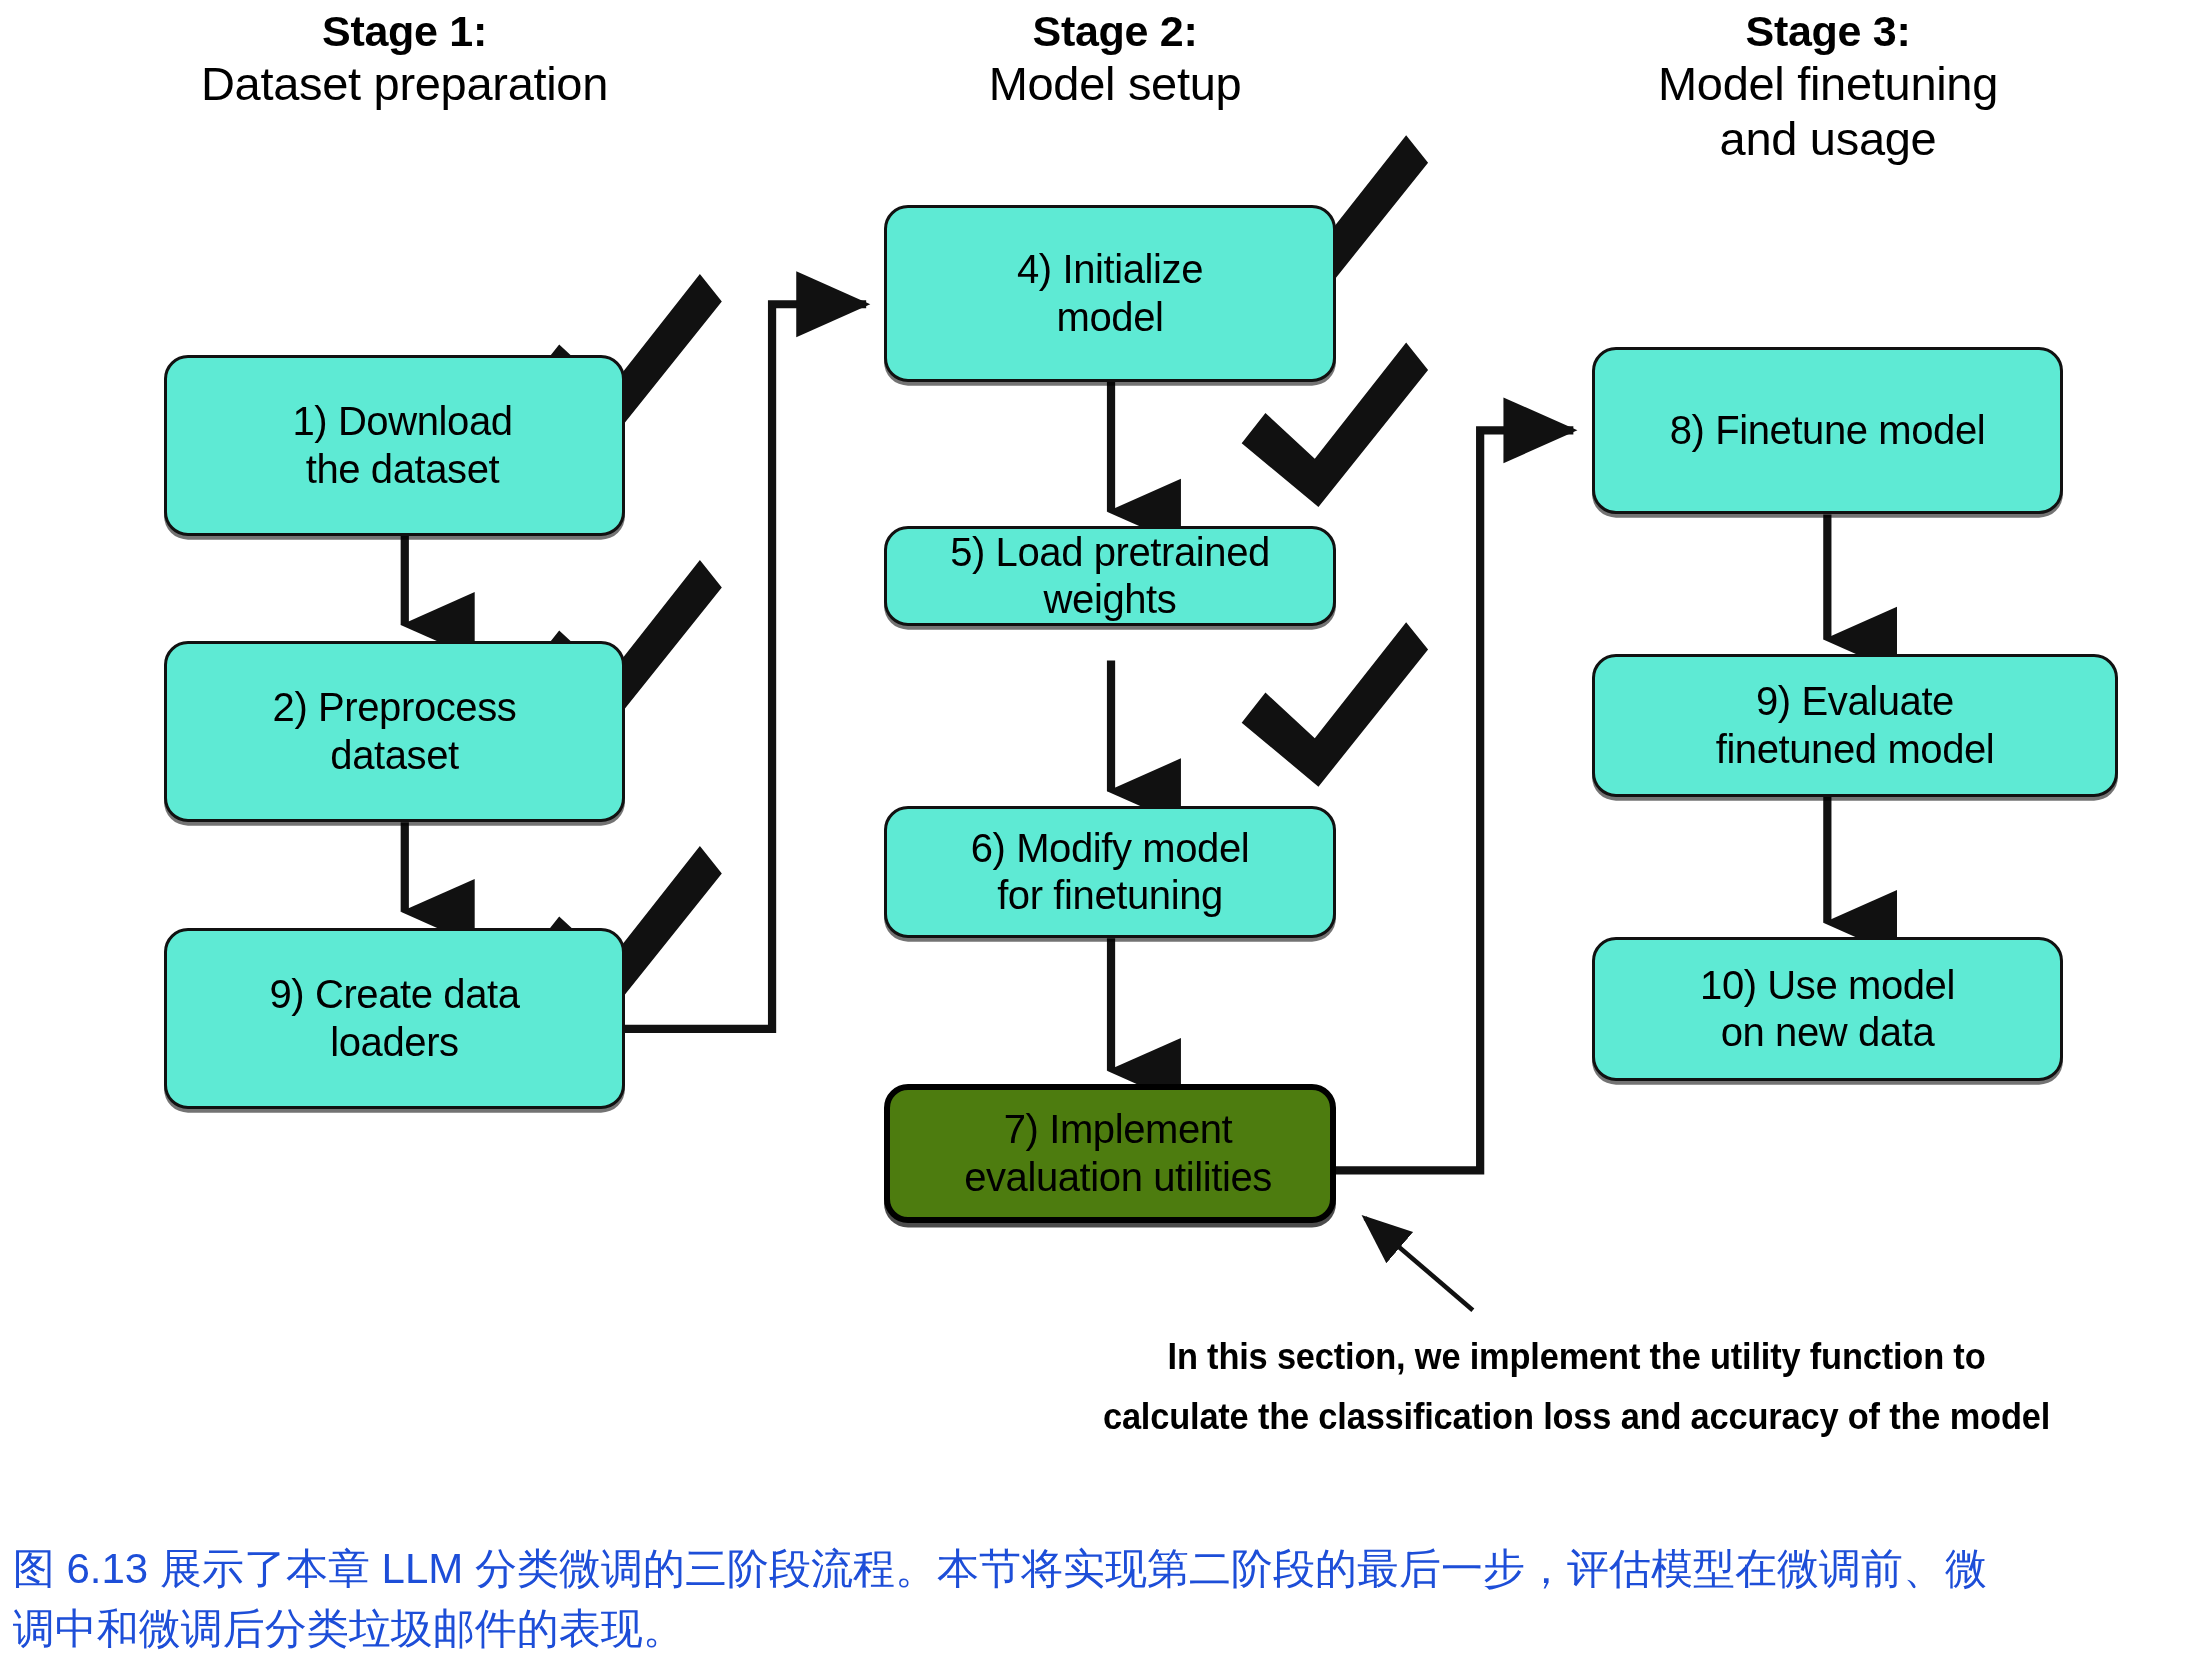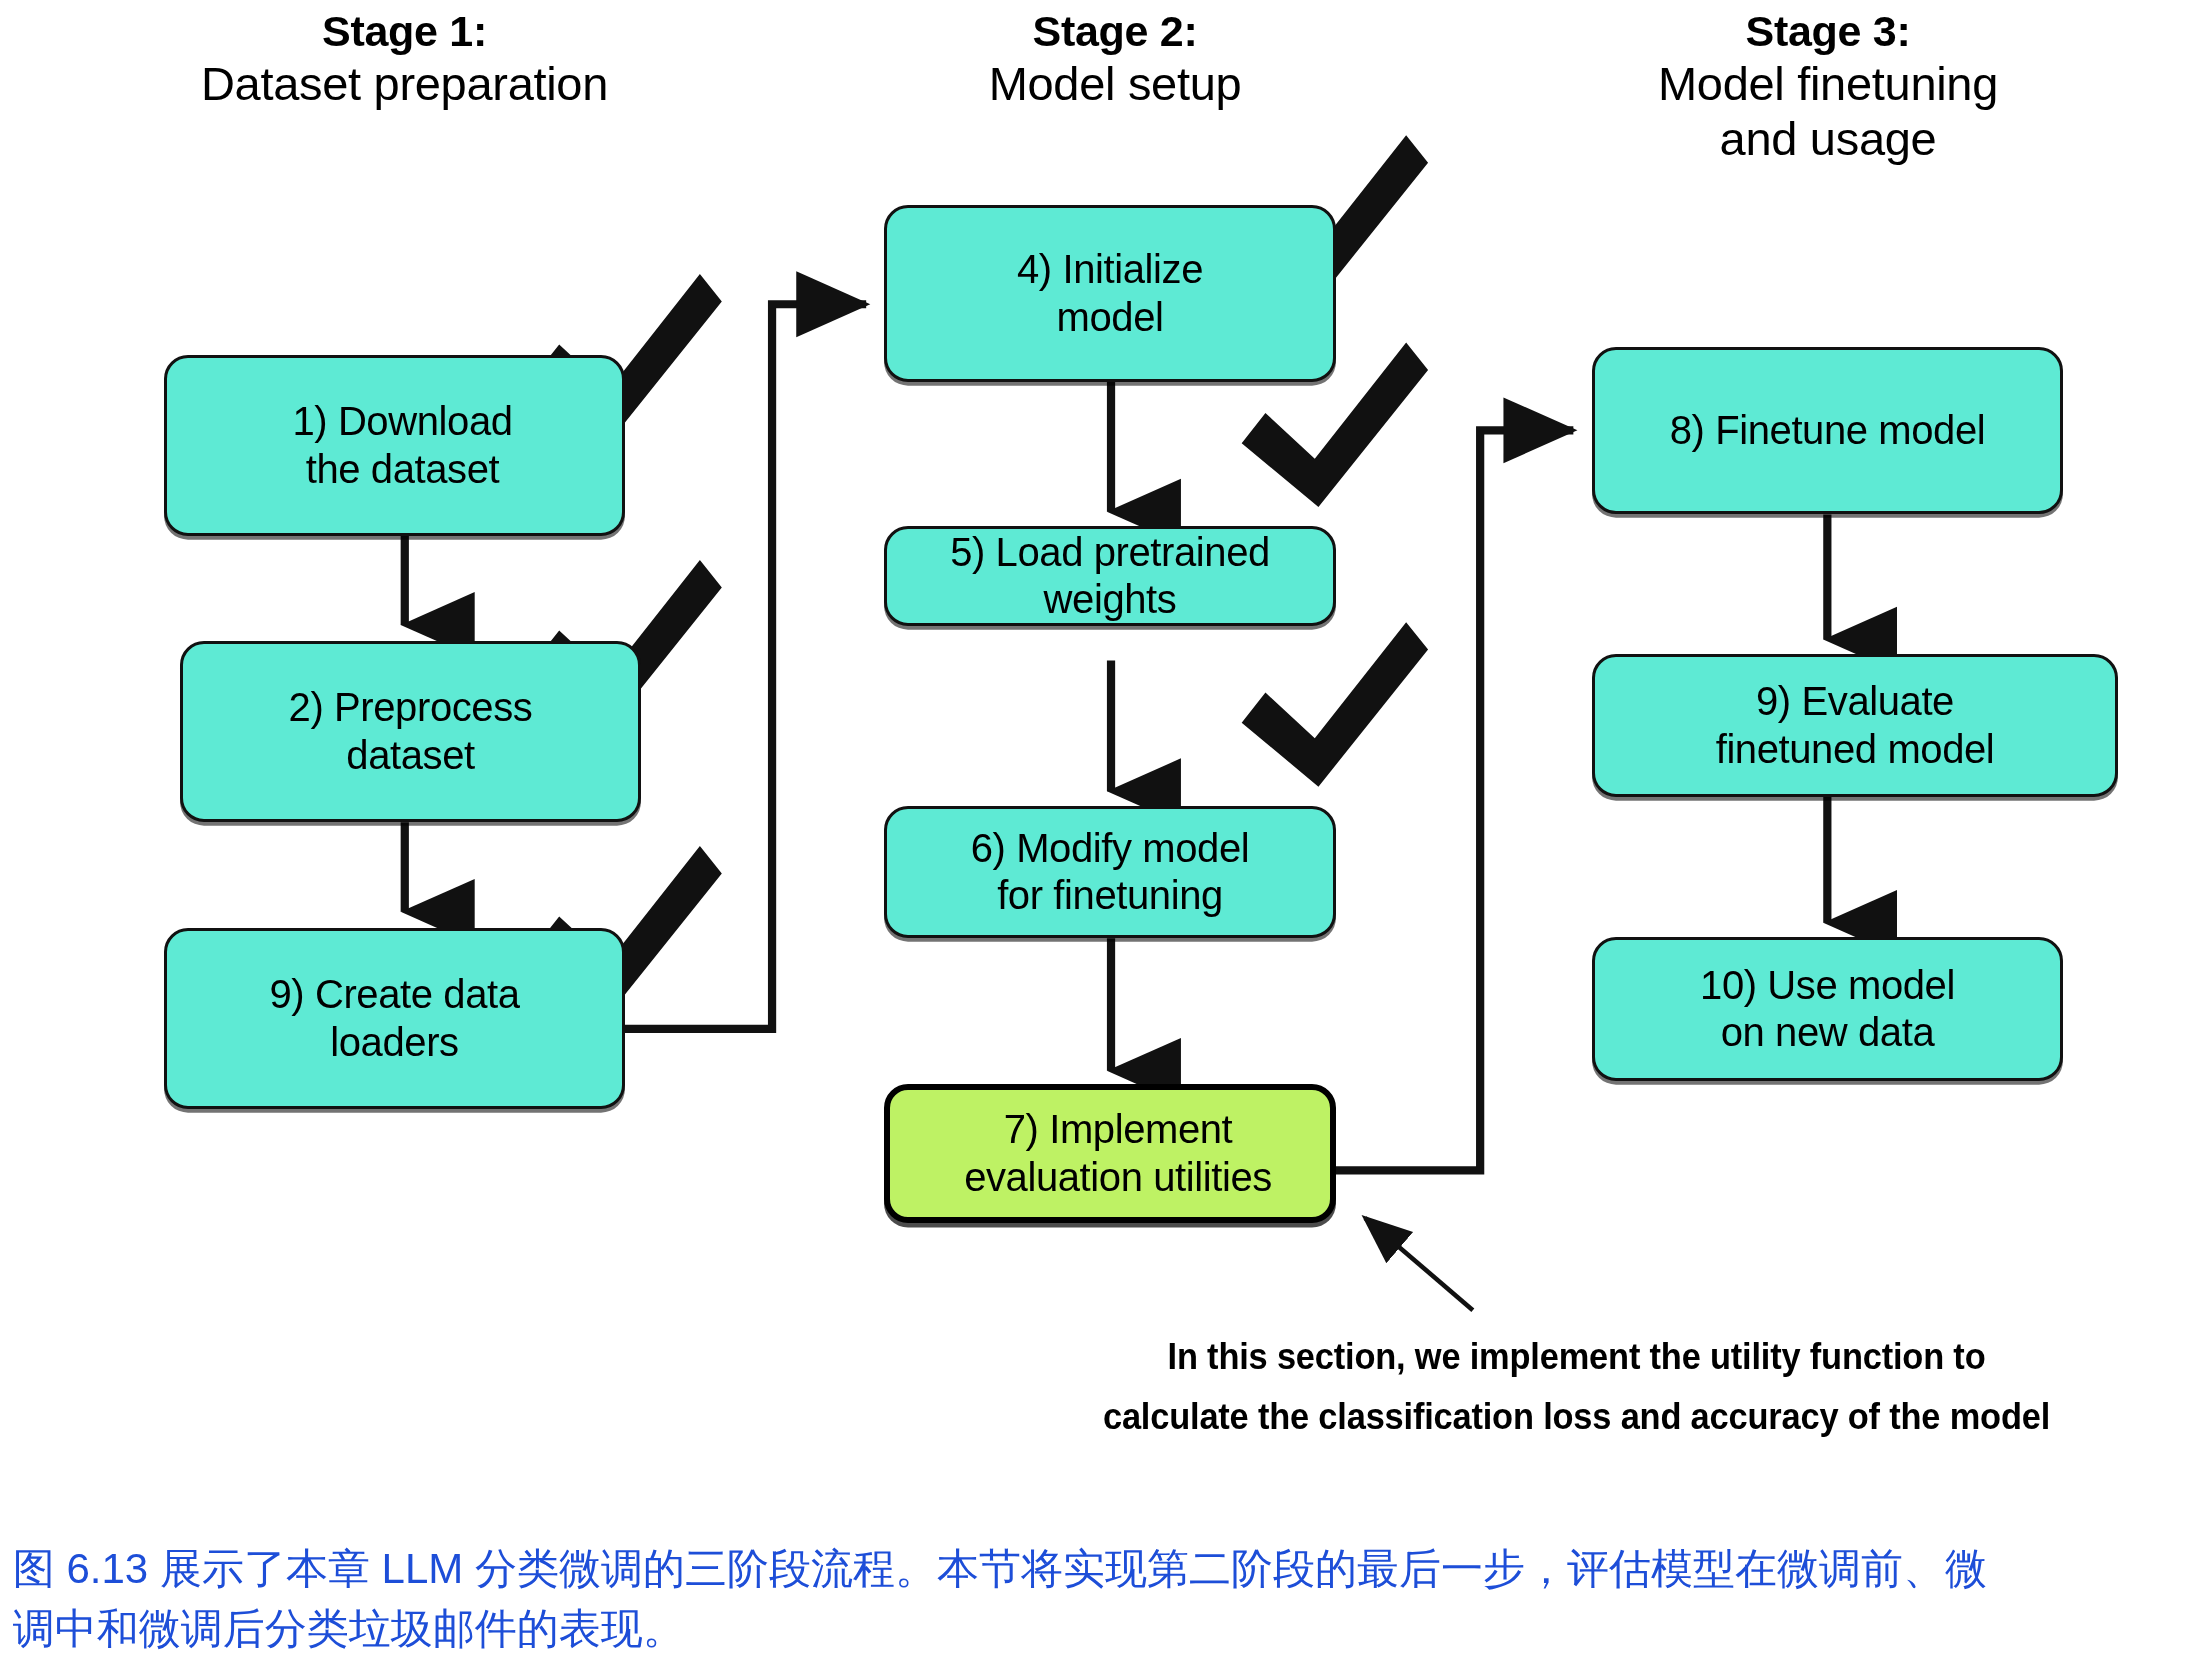--- a/index.html
+++ b/index.html
@@ -60,21 +60,21 @@
     display: flex;
     align-items: center;
     justify-content: center;
     text-align: center;
     font-size: 40px;
     line-height: 1.18;
     letter-spacing: -0.4px;
     box-shadow: 0 3.7px 0 0 rgba(0,0,0,0.55);
   }
   .flow-box.highlight {
-    background: #bef264;
+    background: #4d7c0f;
     border-width: 6.4px;
     border-color: #000000;
     box-shadow: 0 4.6px 0 0 rgba(0,0,0,0.7);
     padding-left: 16px;
   }
   .flow-box .bx-text { display: block; padding: 0 9.1px; }
 
   
   .annotation {
     position: absolute;
@@ -190,21 +190,21 @@
     <span class="st-sub">and usage</span>
   </div>
 
   <div class="flow-box" style="left:164px; top:355px; width:461px; height:181px;padding-left:16px;">
     <span class="bx-text">
       <span>1) Download</span><br>
       <span>the dataset</span>
     </span>
   </div>
 
-  <div class="flow-box" style="left:180px; top:641px; width:461px; height:181px;">
+  <div class="flow-box" style="left:164px; top:641px; width:461px; height:181px;">
     <span class="bx-text">
       <span>2) Preprocess</span><br>
       <span>dataset</span>
     </span>
   </div>
 
   <div class="flow-box" style="left:164px; top:928px; width:461px; height:181px;">
     <span class="bx-text">
       <span>9) Create data</span><br>
       <span>loaders</span>

